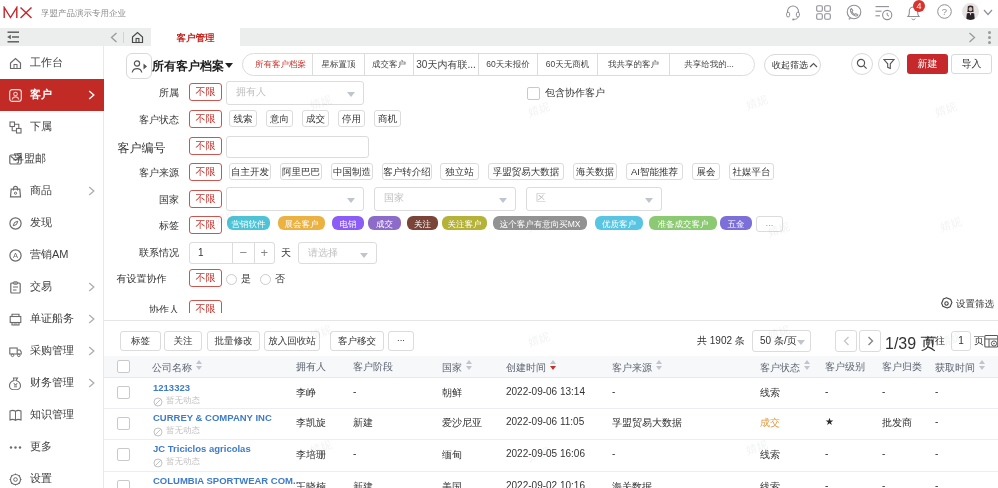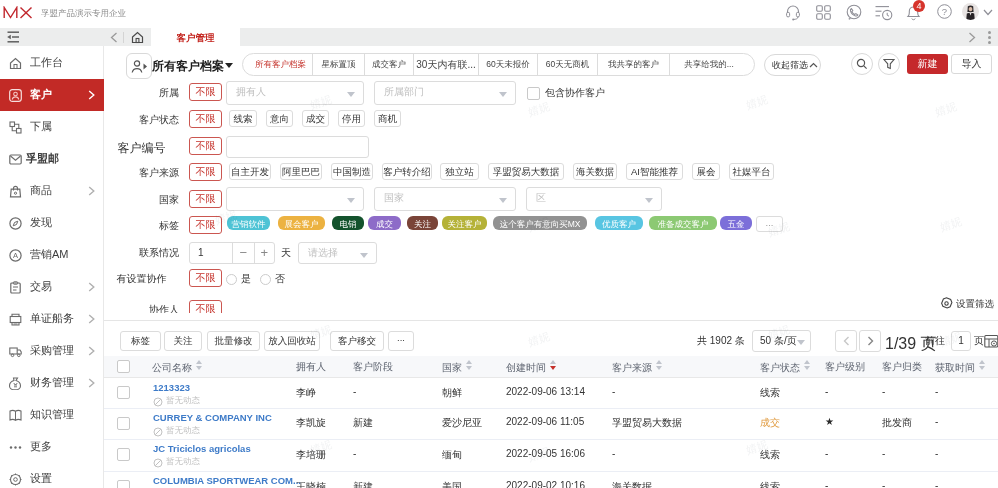--- a/index.html
+++ b/index.html
@@ -130,21 +130,21 @@
     <rect x="1" y="1" width="4.5" height="4.5" fill="none" stroke="#6b6b6b" stroke-width="1.1"></rect>
     <rect x="7.5" y="7.5" width="4.5" height="4.5" fill="none" stroke="#6b6b6b" stroke-width="1.1"></rect>
     <path d="M3.2 5.5 V9.8 H7.5" fill="none" stroke="#6b6b6b" stroke-width="1.1"></path>
     <path d="M5.5 3.2 H9.8 V7.5" fill="none" stroke="#6b6b6b" stroke-width="1.1"></path>
   </svg>
 <div class="abs" style="left:30px;top:119px;font-size:11px;color:#3d3d3d;font-weight:normal;white-space:nowrap">下属</div>
 <svg class="abs" style="left:9px;top:152.5px" width="13" height="13" viewBox="0 0 13 13">
     <rect x="0.8" y="2" width="11.4" height="9" rx="1.2" fill="none" stroke="#6b6b6b" stroke-width="1.2"></rect>
     <polyline points="1.5,3 6.5,7.2 11.5,3" fill="none" stroke="#6b6b6b" stroke-width="1.1"></polyline>
   </svg>
-<div class="abs" style="left:26px;top:151px;font-size:11px;color:#3d3d3d;font-weight:bold;white-space:nowrap">孚盟邮</div>
+<div class="abs" style="left:13px;top:151px;font-size:11px;color:#3d3d3d;font-weight:normal;white-space:nowrap">孚盟邮</div>
 <svg class="abs" style="left:9px;top:184.5px" width="13" height="13" viewBox="0 0 13 13">
     <path d="M2.2 4.2 H10.8 L11.5 11.8 H1.5 Z" fill="none" stroke="#6b6b6b" stroke-width="1.2"></path>
     <path d="M4.5 5.5 V3.4 a2 2 0 0 1 4 0 V5.5" fill="none" stroke="#6b6b6b" stroke-width="1.1"></path>
     <circle cx="6.5" cy="8.2" r="1.1" fill="none" stroke="#6b6b6b" stroke-width="1"></circle>
   </svg>
 <div class="abs" style="left:30px;top:183px;font-size:11px;color:#3d3d3d;font-weight:normal;white-space:nowrap">商品</div>
 <svg class="abs" style="left:88px;top:186px" width="7" height="10" viewBox="0 0 7 10">
     <polyline points="1.2,1 5.8,5 1.2,9" fill="none" stroke="#b0b0b0" stroke-width="1.4"></polyline>
   </svg>
 <svg class="abs" style="left:9px;top:216.5px" width="13" height="13" viewBox="0 0 13 13">
@@ -246,21 +246,20 @@
 <svg class="abs" style="left:883px;top:58px" width="12" height="12" viewBox="0 0 12 12">
     <path d="M1 1.5 H11 L7.3 5.8 V10.5 L4.7 9.3 V5.8 Z" fill="none" stroke="#555" stroke-width="1.1"></path>
   </svg>
 <div class="abs" style="left:907px;top:54px;width:41px;height:20px;background:#c5292b;border-radius:3px;color:#fff;font-size:10px;text-align:center;line-height:20px">新建</div>
 <div class="abs" style="left:951px;top:54px;width:41px;height:20px;border:1px solid #d9d9d9;border-radius:3px;background:#fff;color:#333;font-size:10px;text-align:center;line-height:18px">导入</div>
 
 <div class="abs" style="left:104px;top:78px;width:894px;height:235px;overflow:hidden">
 <div class="abs" style="left:0;width:75px;top:8px;text-align:right;font-size:10px;color:#333;white-space:nowrap">所属</div>
     <div class="bux" style="left:85px;top:5px">不限</div>
     <div class="dd" style="left:122px;top:2.5px;width:138px">拥有人<span class="caret"></span></div>
-    <div class="dd" style="left:270px;top:2.5px;width:142px">所属部门<span class="caret"></span></div>
     <div class="cbx" style="left:423px;top:9px"></div>
     <div class="abs" style="left:441px;top:8px;font-size:10px;color:#333">包含协作客户</div>
     <div class="abs" style="left:0;width:75px;top:35px;text-align:right;font-size:10px;color:#333;white-space:nowrap">客户状态</div>
     <div class="bux" style="left:85px;top:32px">不限</div>
     <div class="btn" style="left:125px;top:32px;width:28px">线索</div>
     <div class="btn" style="left:162px;top:32px;width:27px">意向</div>
     <div class="btn" style="left:198px;top:32px;width:27px">成交</div>
     <div class="btn" style="left:234px;top:32px;width:27px">停用</div>
     <div class="btn" style="left:270px;top:32px;width:27px">商机</div>
     <div class="abs" style="left:0;width:75px;top:61.5px;text-align:center;font-size:12px;color:#333;white-space:nowrap">客户编号</div>
@@ -282,21 +281,21 @@
     <div class="bux" style="left:85px;top:111.5px">不限</div>
     <div class="dd" style="left:122px;top:109px;width:138px">
       <span class="caret"></span>
     </div>
     <div class="dd" style="left:270px;top:109px;width:142px">国家<span class="caret"></span></div>
     <div class="dd" style="left:422px;top:109px;width:136px">区<span class="caret"></span></div>
     <div class="abs" style="left:0;width:75px;top:141px;text-align:right;font-size:10px;color:#333;white-space:nowrap">标签</div>
     <div class="bux" style="left:85px;top:138px">不限</div>
     <div class="tag" style="left:123px;top:138px;width:43px;background:#4ec3d5">营销软件</div>
     <div class="tag" style="left:174px;top:138px;width:47px;background:#ecb241">展会客户</div>
-    <div class="tag" style="left:228px;top:138px;width:32px;background:#14532d">电销</div>
+    <div class="tag" style="left:228px;top:138px;width:32px;background:#8b5cf6">电销</div>
     <div class="tag" style="left:264px;top:138px;width:33px;background:#8d6bc8">成交</div>
     <div class="tag" style="left:303px;top:138px;width:31px;background:#7a4438">关注</div>
     <div class="tag" style="left:338px;top:138px;width:45px;background:#b5b238">关注客户</div>
     <div class="tag" style="left:389px;top:138px;width:94px;background:#929292">这个客户有意向买MX</div>
     <div class="tag" style="left:491px;top:138px;width:48px;background:#58c5e2">优质客户</div>
     <div class="tag" style="left:545px;top:138px;width:68px;background:#8cc973">准备成交客户</div>
     <div class="tag" style="left:616px;top:138px;width:32px;background:#7c6fd9">五金</div>
     <div class="btn" style="left:652px;top:138px;width:27px;height:16px;line-height:12px;color:#999">...</div>
     <div class="abs" style="left:0;width:75px;top:167.5px;text-align:right;font-size:10px;color:#333;white-space:nowrap">联系情况</div>
     <div class="abs" style="left:85px;top:163.5px;width:86px;height:22px;border:1px solid #dcdcdc;border-radius:3px;background:#fff;display:flex">

